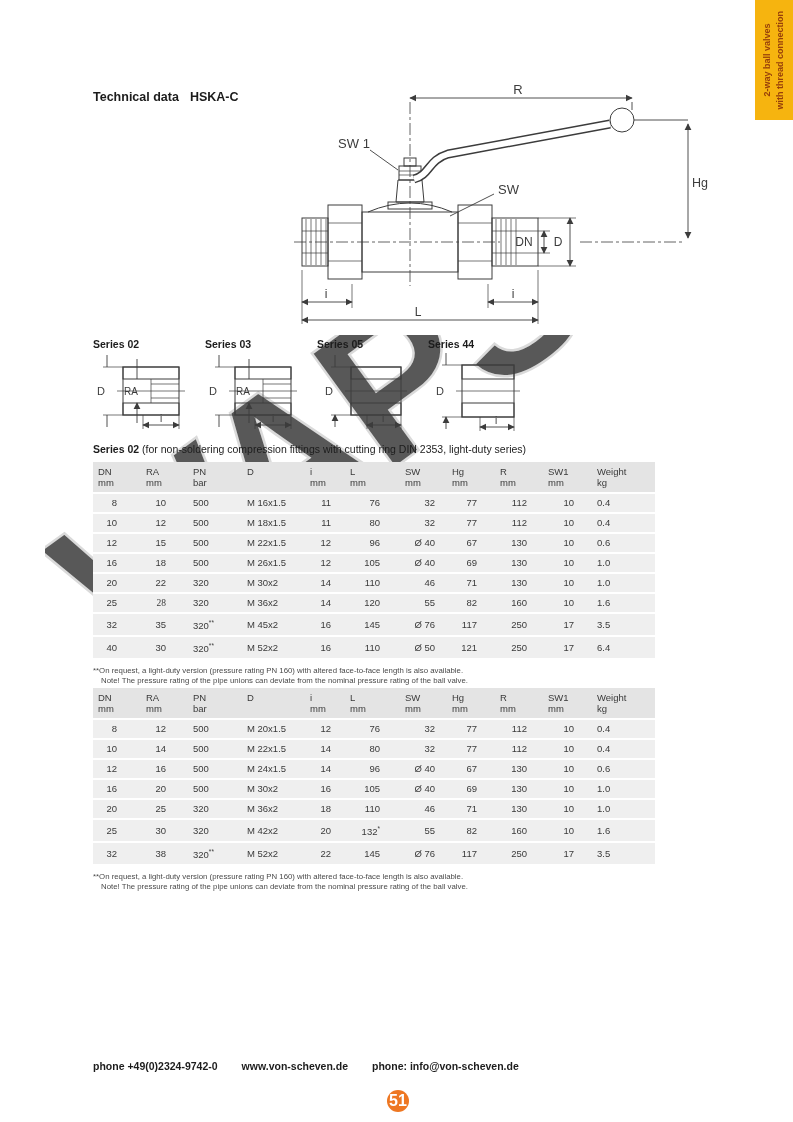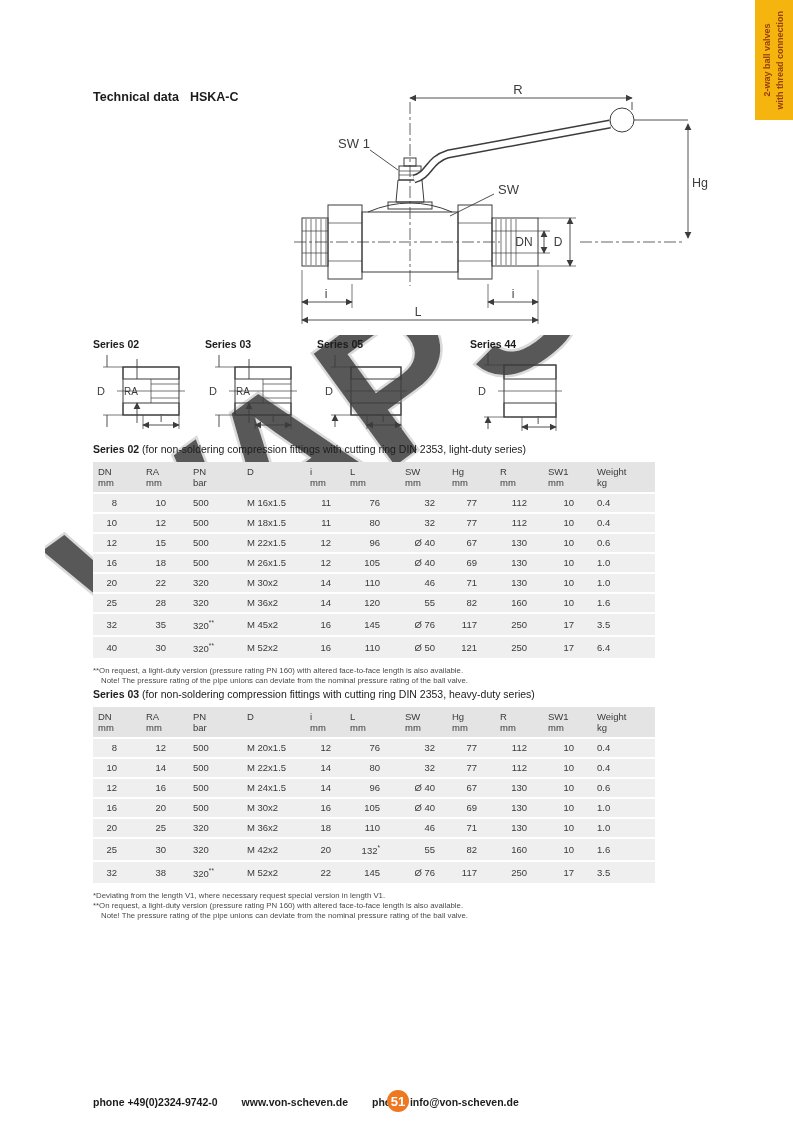--- a/index.html
+++ b/index.html
@@ -30,24 +30,24 @@
            border-bottom:2px solid #fff;}
   tbody td{background:#efefef;border-bottom:2px solid #fff;
            padding:3px 0 3px 5px;font-size:9.5px;line-height:12px;color:#3a3a3a;}
   tbody td.r{text-align:right;padding-left:0;}
   td sup{font-size:6.5px;vertical-align:super;}
   .footnotes{margin-top:6px;}
   .footnote{font-size:7.8px;line-height:10px;color:#4a4a4a;}
   .footnote.indent{padding-left:8px;}
   
   .footer{position:absolute;left:93px;top:1060px;display:flex;gap:24px;
-          font-size:10.5px;font-weight:bold;color:#1c1c1c;margin-top:36px;}
+          font-size:10.5px;font-weight:bold;color:#1c1c1c;}
   .footer a{color:#1c1c1c;text-decoration:none;}
   .page-badge{position:absolute;left:387px;top:1090px;width:22px;height:22px;border-radius:50%;
-              color:#fff;font-size:13px;font-weight:bold;
+              color:#fff;font-size:16px;font-weight:bold;
               display:flex;align-items:center;justify-content:center;}
   .watermark{position:absolute;left:45px;top:335px;pointer-events:none;}
 </style>
 </head>
 <body>
 
 <div class="page">
 
   <svg class="watermark" width="660" height="360" viewBox="0 0 660 360">
     <g transform="translate(78,330) rotate(-36)" opacity="0.85">
@@ -201,21 +201,21 @@
         <path d="M14,16 H34 M14,64 H34" stroke-width="0.7"></path>
         <path d="M18,4 V16 M18,76 V64" marker-end="url(#ar)" stroke-width="0.9"></path>
         <path d="M50,64 V78 M84,64 V78" stroke-width="0.7"></path>
         <path d="M50,74 H84" marker-start="url(#ar)" marker-end="url(#ar)" stroke-width="0.9"></path>
       </g>
       <text x="12" y="44" text-anchor="middle" font-size="11">D</text>
       <text x="66" y="71" text-anchor="middle" font-size="10">i</text>
     </svg>
   </div>
 
-  <div class="series-fig" style="left:428px;margin-left:42px;">
+  <div class="series-fig" style="left:428px;">
     <p class="series-label">Series 44</p>
     <svg width="104" height="84" viewBox="0 0 104 84">
       <defs>
           <pattern id="h3" width="5" height="5" patternTransform="rotate(45)">
             <line x1="0" y1="0" x2="0" y2="5" stroke="#777" stroke-width="1.5"></line>
           </pattern>
         </defs>
       <g stroke="#3c3c3c" fill="none" stroke-width="1">
         <rect x="34" y="14" width="52" height="14" fill="url(#h3)"></rect>
         <rect x="34" y="52" width="52" height="14" fill="url(#h3)"></rect>
@@ -359,21 +359,21 @@
             <td class="r" style="padding-right: 14px;">14</td>
             <td class="r" style="padding-right: 20px;">110</td>
             <td class="r" style="padding-right: 12px;">46</td>
             <td class="r" style="padding-right: 18px;">71</td>
             <td class="r" style="padding-right: 16px;">130</td>
             <td class="r" style="padding-right: 18px;">10</td>
             <td class="l">1.0</td>
           </tr>
           <tr>
             <td class="r" style="padding-right: 24px;">25</td>
-            <td class="r" style="padding-right: 22px;">28</td>
+            <td class="r" style="padding-right: 22px; font-family: Liberation Serif, serif;">28</td>
             <td class="l">320</td>
             <td class="l">M 36x2</td>
             <td class="r" style="padding-right: 14px;">14</td>
             <td class="r" style="padding-right: 20px;">120</td>
             <td class="r" style="padding-right: 12px;">55</td>
             <td class="r" style="padding-right: 18px;">82</td>
             <td class="r" style="padding-right: 16px;">160</td>
             <td class="r" style="padding-right: 18px;">10</td>
             <td class="l">1.6</td>
           </tr>
@@ -405,24 +405,20 @@
           </tr>
         </tbody>
       </table>
     <div class="footnotes">
         <div class="footnote">**On request, a light-duty version (pressure rating PN 160) with altered face-to-face length is also available.</div>
         <div class="footnote indent">Note! The pressure rating of the pipe unions can deviate from the nominal pressure rating of the ball valve.</div>
       </div>
   </section>
 
   <section class="tbl-section" style="top:688px;">
-    <p class="tbl-heading">
-      <b>Series 03</b>
-      <span>(for non-soldering compression fittings with cutting ring DIN 2353, heavy-duty series)</span>
-    </p>
     <table>
         <colgroup>
           <col style="width: 48px;">
           <col style="width: 47px;">
           <col style="width: 54px;">
           <col style="width: 63px;">
           <col style="width: 40px;">
           <col style="width: 55px;">
           <col style="width: 47px;">
           <col style="width: 48px;">
@@ -566,21 +562,20 @@
             <td class="r" style="padding-right: 20px;">145</td>
             <td class="r" style="padding-right: 12px;">Ø 76</td>
             <td class="r" style="padding-right: 18px;">117</td>
             <td class="r" style="padding-right: 16px;">250</td>
             <td class="r" style="padding-right: 18px;">17</td>
             <td class="l">3.5</td>
           </tr>
         </tbody>
       </table>
     <div class="footnotes">
-        <div class="footnote">*Deviating from the length V1, where necessary request special version in length V1.</div>
         <div class="footnote">**On request, a light-duty version (pressure rating PN 160) with altered face-to-face length is also available.</div>
         <div class="footnote indent">Note! The pressure rating of the pipe unions can deviate from the nominal pressure rating of the ball valve.</div>
       </div>
   </section>
 
   <div class="footer">
     <span>phone +49(0)2324-9742-0</span>
     <a href="#">www.von-scheven.de</a>
     <a href="#">phone: info@von-scheven.de</a>
   </div>

